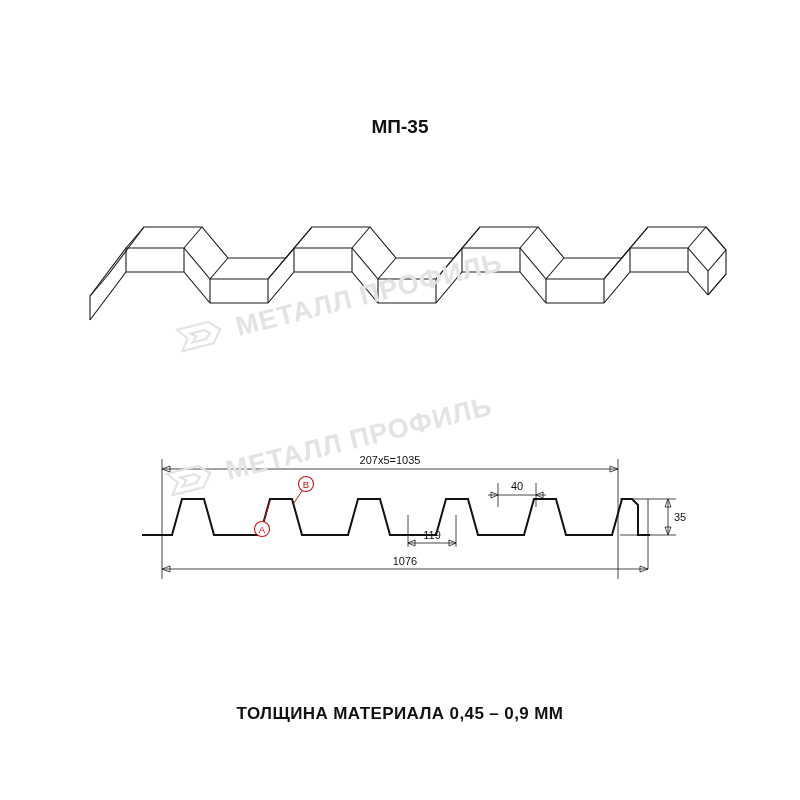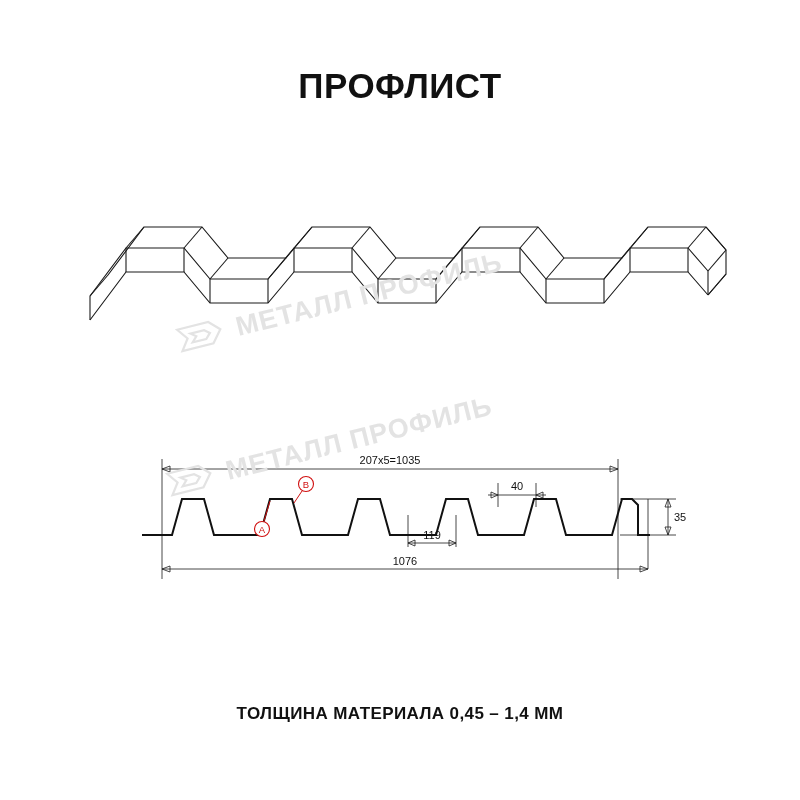--- a/index.html
+++ b/index.html
@@ -82,21 +82,21 @@
   .marker-text { font-family: "Liberation Sans", sans-serif; font-size: 9.5px; fill: #d01010; }
   .leader { fill: none; stroke: #d01010; stroke-width: 1.0; }
   .wmtext { font-family: "Liberation Sans", sans-serif; font-size: 27px; font-weight: bold; fill: #e3e3e3; letter-spacing: 1px; }
   .wmshape { fill: none; stroke: #e3e3e3; stroke-width: 2.2; }
 </style>
 </head>
 <body>
 
 <div class="page">
 
-  <div class="title">ПРОФЛИСТ</div>
+  <div class="subtitle">МП-35</div>
 
   <div class="iso-wrap">
     <svg width="690" height="170" viewBox="0 0 690 170">
       <g>
 
         <path class="ln" d="M 48 85 L 84 37 L 142 37 L 168 68 L 226 68 L 252 37 L 310 37 L 336 68 L 394 68 L 420 37 L 478 37 L 504 68 L 562 68 L 588 37 L 646 37 L 666 60"></path>
 
         <path class="ln" d="M 30 106 L 66 58 L 124 58 L 150 89 L 208 89 L 234 58 L 292 58 L 318 89 L 376 89 L 402 58 L 460 58 L 486 89 L 544 89 L 570 58 L 628 58 L 648 81"></path>
 
         <path class="ln" d="M 48 85 L 30 106"></path>
@@ -230,15 +230,15 @@
       <g transform="rotate(-14 210 45)">
         <g>
           <path class="wmshape" d="M 14 34 L 46 34 L 56 44 L 46 56 L 14 56 L 22 45 Z"></path>
           <path class="wmshape" d="M 26 41 L 40 41 L 45 45 L 40 50 L 26 50 L 31 45 Z"></path>
         </g>
         <text class="wmtext" x="72" y="55">МЕТАЛЛ ПРОФИЛЬ</text>
       </g>
     </svg>
   </div>
 
-  <div class="footer-note">ТОЛЩИНА МАТЕРИАЛА 0,45 – 1,4 ММ</div>
+  <div class="footer-note">ТОЛЩИНА МАТЕРИАЛА 0,45 – 0,9 ММ</div>
 
 </div>
 
 </body></html>

